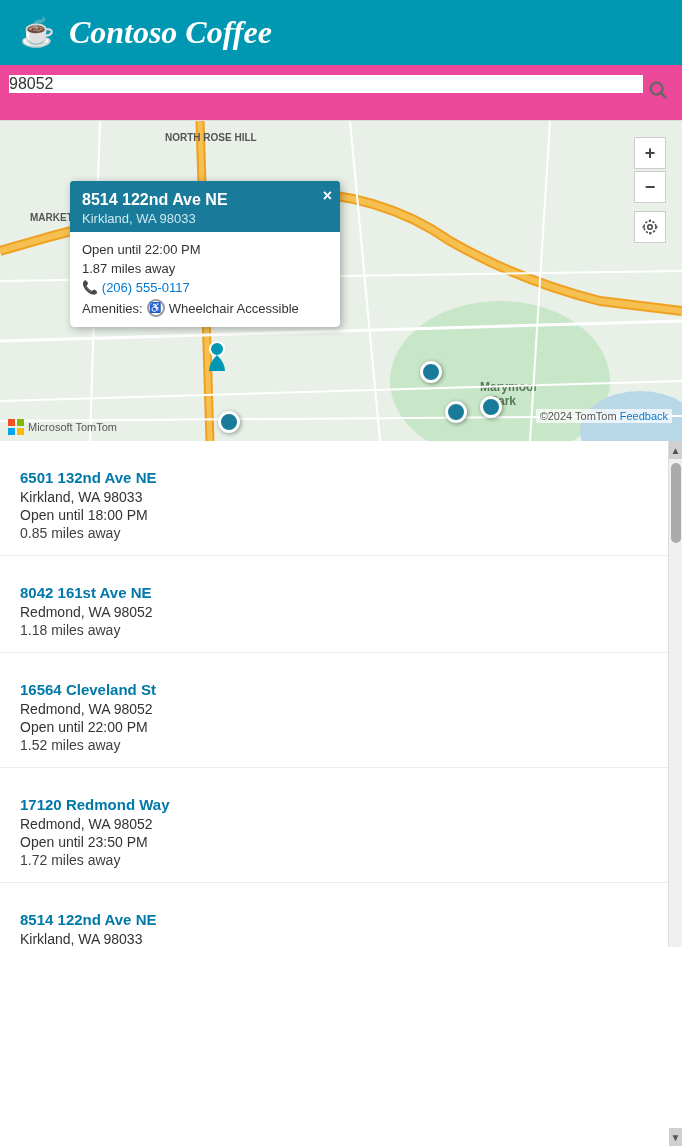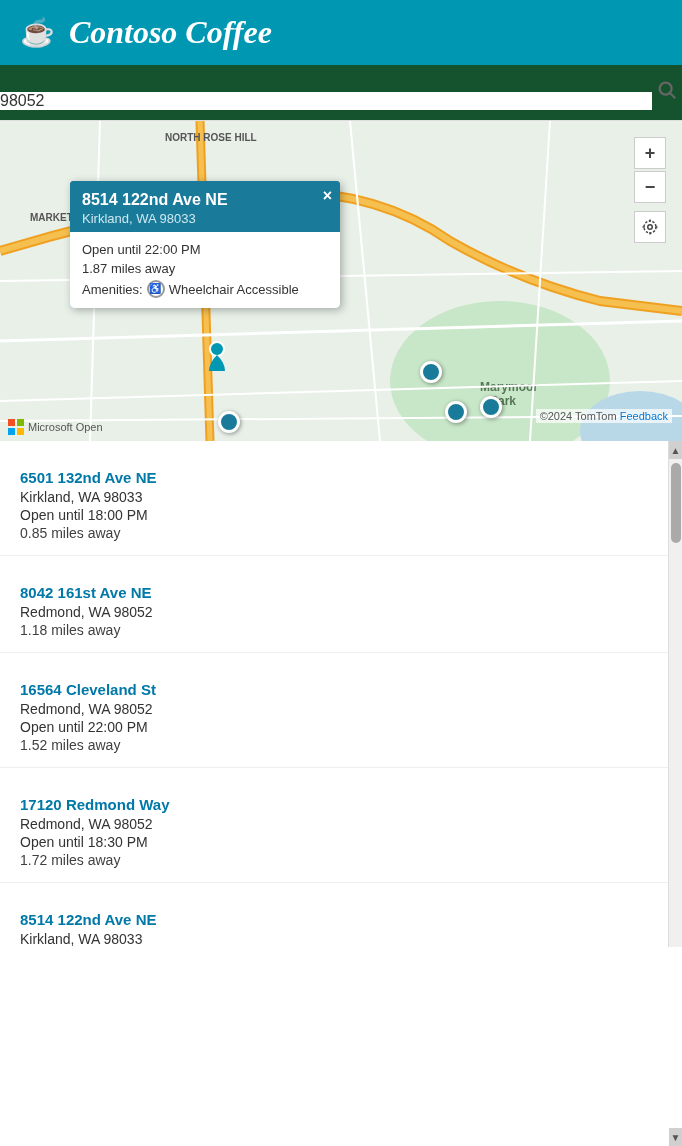--- a/index.html
+++ b/index.html
@@ -27,24 +27,24 @@
       font-size: 32px;
       font-style: italic;
       font-weight: bold;
       color: #fff;
       font-family: Georgia, serif;
     }
 
     
     .search-bar {
       display: flex;
-      align-items: flex-end;
-      padding: 10px 0;
+      align-items: flex-start;
+      padding: 10px 9px;
       border-bottom: 1px solid #ddd;
-      background: #14532d;
+      background: #ec4899;
     }
     .search-input {
       flex: 1;
       border: none;
       outline: none;
       font-size: 16px;
       color: #333;
     }
     .search-icon-btn {
       background: none;
@@ -356,20 +356,24 @@
   
   <div class="map-popup">
     <div class="map-popup-header">
       <div class="map-popup-title">8514 122nd Ave NE</div>
       <div class="map-popup-subtitle">Kirkland, WA 98033</div>
     </div>
     <button class="popup-close">×</button>
     <div class="map-popup-body">
       <div class="row">Open until 22:00 PM</div>
       <div class="row">1.87 miles away</div>
+      <div class="row">
+        <span>📞 </span>
+        <a class="map-popup-phone" href="#">(206) 555-0117</a>
+      </div>
       <div class="map-popup-amenity">
         <span>Amenities:</span>
         <span class="wheelchair-icon">♿</span>
         <span>Wheelchair Accessible</span>
       </div>
     </div>
   </div>
 
   
   <div class="map-controls">
@@ -388,21 +392,21 @@
   </div>
 
   
   <div class="ms-azure">
     <div class="ms-logo">
       <div class="ms-logo-q" style="background:#f25022;"></div>
       <div class="ms-logo-q" style="background:#7fba00;"></div>
       <div class="ms-logo-q" style="background:#00a4ef;"></div>
       <div class="ms-logo-q" style="background:#ffb900;"></div>
     </div>
-    <span>Microsoft Open</span>
+    <span>Microsoft TomTom</span>
   </div>
 
   
   <div class="map-attribution">
     <span>©2024 TomTom</span>
     <a href="#">Feedback</a>
   </div>
 </div>
 
 <div class="results-container">
@@ -421,21 +425,21 @@
   </div>
       <div class="result-item">
     <div class="result-address">16564 Cleveland St</div>
     <div class="result-city">Redmond, WA 98052</div>
     <div class="result-hours">Open until 22:00 PM</div>
     <div class="result-distance">1.52 miles away</div>
   </div>
       <div class="result-item">
     <div class="result-address">17120 Redmond Way</div>
     <div class="result-city">Redmond, WA 98052</div>
-    <div class="result-hours">Open until 18:30 PM</div>
+    <div class="result-hours">Open until 23:50 PM</div>
     <div class="result-distance">1.72 miles away</div>
   </div>
       <div class="result-item">
     <div class="result-address">8514 122nd Ave NE</div>
     <div class="result-city">Kirkland, WA 98033</div>
     <div class="result-hours">Open until 22:00 PM</div>
   </div>
     </div>
   <div class="scroll-track">
     <button class="scroll-up-btn">▲</button>

